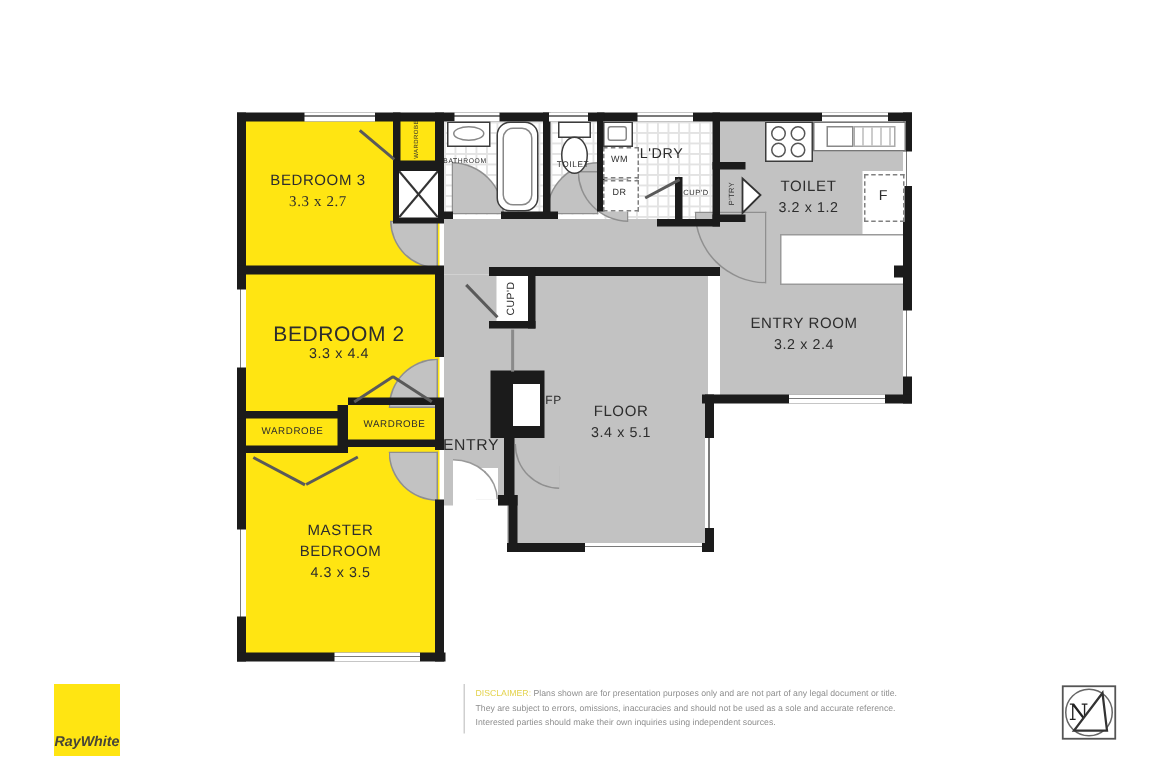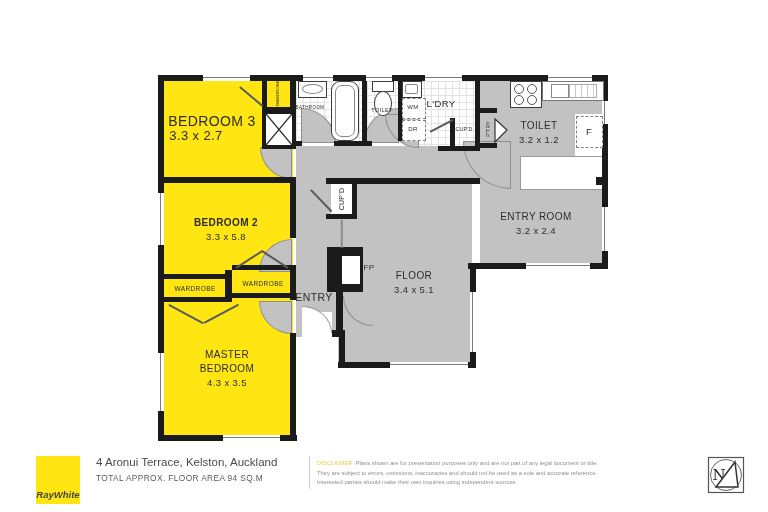--- a/index.html
+++ b/index.html
@@ -169,24 +169,24 @@
   </svg>
 
   <div class="dline" style="left:240px;top:86px;width:30px;transform:rotate(40deg);"></div>
   <div class="dline" style="left:169px;top:304px;width:39px;transform:rotate(28deg);"></div>
   <div class="dline" style="left:204px;top:322px;width:39px;transform:rotate(-28deg);"></div>
   <div class="dline" style="left:236px;top:267px;width:31px;transform:rotate(-33deg);"></div>
   <div class="dline" style="left:262px;top:250px;width:31px;transform:rotate(33deg);"></div>
   <div class="dline" style="left:311px;top:189px;width:30px;transform:rotate(46deg);"></div>
   <div class="dline" style="left:430px;top:131px;width:26px;transform:rotate(-28deg);"></div>
 
-  <div class="lbl" style="left:212px;top:121px;font-size:14px;">BEDROOM 3</div>
-  <div class="lbl" style="left:196px;top:135px;font-size:13px;">3.3 x 2.7</div>
-  <div class="lbl" style="left:226px;top:222px;font-size:10px;font-weight:bold;">BEDROOM 2</div>
-  <div class="lbl" style="left:226px;top:236px;font-size:9.5px;">3.3 x 5.8</div>
+  <div class="lbl" style="left:212px;top:121px;font-size:10px;">BEDROOM 3</div>
+  <div class="lbl" style="left:212px;top:135px;font-size:10px;font-family:Liberation Serif, serif;">3.3 x 2.7</div>
+  <div class="lbl" style="left:226px;top:222px;font-size:14px;">BEDROOM 2</div>
+  <div class="lbl" style="left:226px;top:236px;font-size:9.5px;">3.3 x 4.4</div>
   <div class="lbl" style="left:227px;top:354px;font-size:10px;">MASTER</div>
   <div class="lbl" style="left:227px;top:368px;font-size:10px;">BEDROOM</div>
   <div class="lbl" style="left:227px;top:382px;font-size:9.5px;">4.3 x 3.5</div>
   <div class="lbl" style="left:539px;top:125px;font-size:10px;">TOILET</div>
   <div class="lbl" style="left:539px;top:139px;font-size:9.5px;">3.2 x 1.2</div>
   <div class="lbl" style="left:536px;top:216px;font-size:10px;">ENTRY ROOM</div>
   <div class="lbl" style="left:536px;top:230px;font-size:9.5px;">3.2 x 2.4</div>
   <div class="lbl" style="left:414px;top:275px;font-size:10px;">FLOOR</div>
   <div class="lbl" style="left:414px;top:289px;font-size:9.5px;">3.4 x 5.1</div>
   <div class="lbl" style="left:314px;top:297px;font-size:10.5px;">ENTRY</div>
@@ -200,22 +200,20 @@
   <div class="vlbl" style="left:341px;top:199px;font-size:7px;">CUP'D</div>
   <div class="lbl" style="left:369px;top:267px;font-size:8px;">FP</div>
   <div class="lbl" style="left:589px;top:131px;font-size:9.5px;">F</div>
   <div class="lbl" style="left:195px;top:288px;font-size:6.5px;">WARDROBE</div>
   <div class="lbl" style="left:263px;top:283px;font-size:6.5px;">WARDROBE</div>
   <div class="vlbl" style="left:277px;top:93px;font-size:4px;">WARDROBE</div>
 
   <div class="logo">
     <span>RayWhite</span>
   </div>
-  <div class="addr">4 Aronui Terrace, Kelston, Auckland</div>
-  <div class="area">TOTAL APPROX. FLOOR AREA 94 SQ.M</div>
   <div class="divider"></div>
   <div class="disc">
     <span class="dl">DISCLAIMER:</span><span> Plans shown are for presentation purposes only and are not part of any legal document or title.</span><br>
     <span>They are subject to errors, omissions, inaccuracies and should not be used as a sole and accurate reference.</span><br>
     <span>Interested parties should make their own inquiries using independent sources.</span>
   </div>
   <svg class="abs" style="left:707px;top:456px;" width="38" height="38" viewBox="0 0 38 38">
     <rect x="1.5" y="1.5" width="35" height="35" fill="#fff" stroke="#555" stroke-width="1.2"></rect>
     <circle cx="19" cy="19" r="15.5" fill="none" stroke="#666" stroke-width="1"></circle>
     <text x="5.5" y="24" font-family="DejaVu Serif, serif" font-size="15" fill="#222">N</text>

